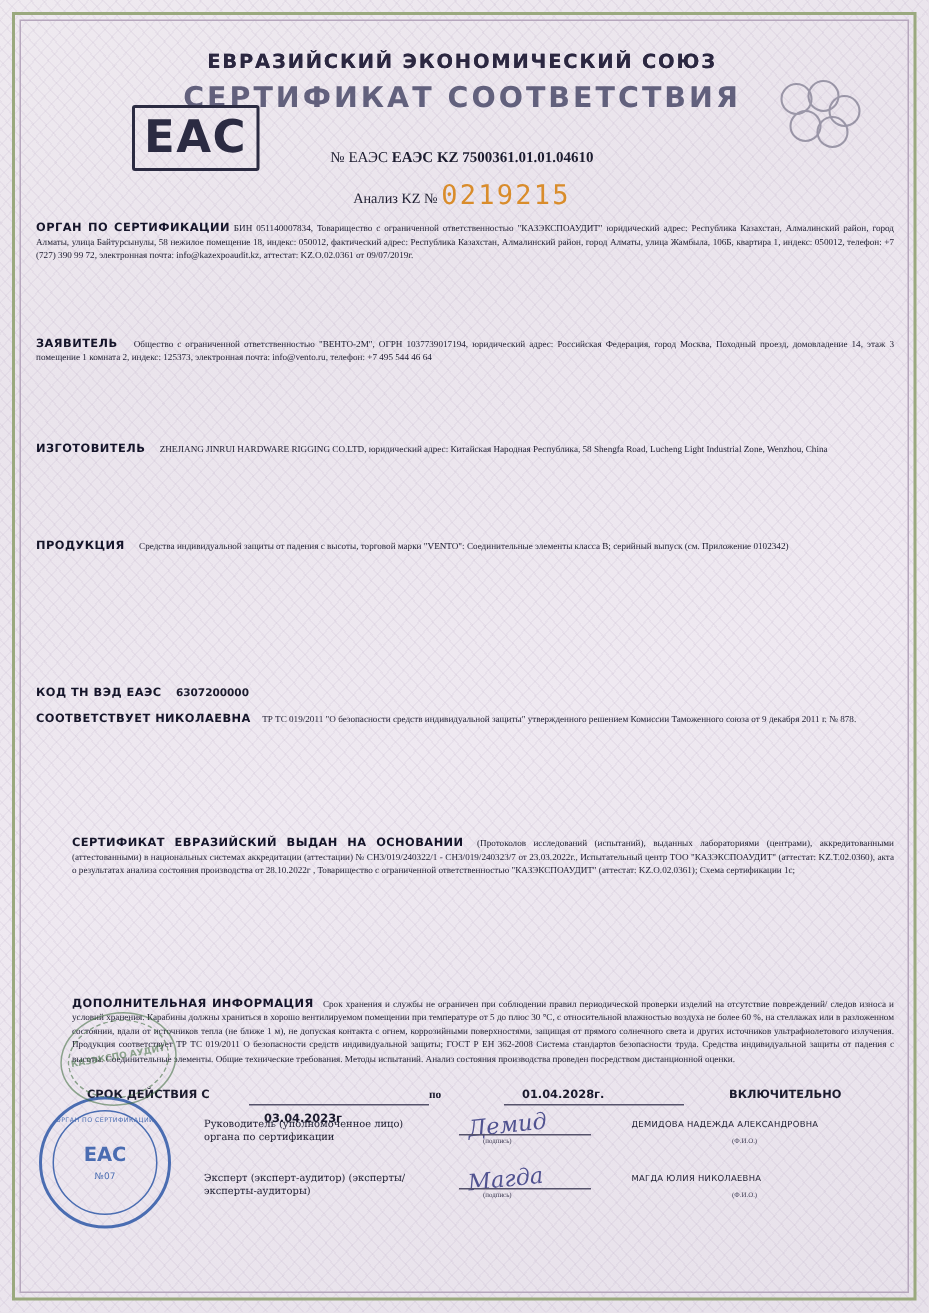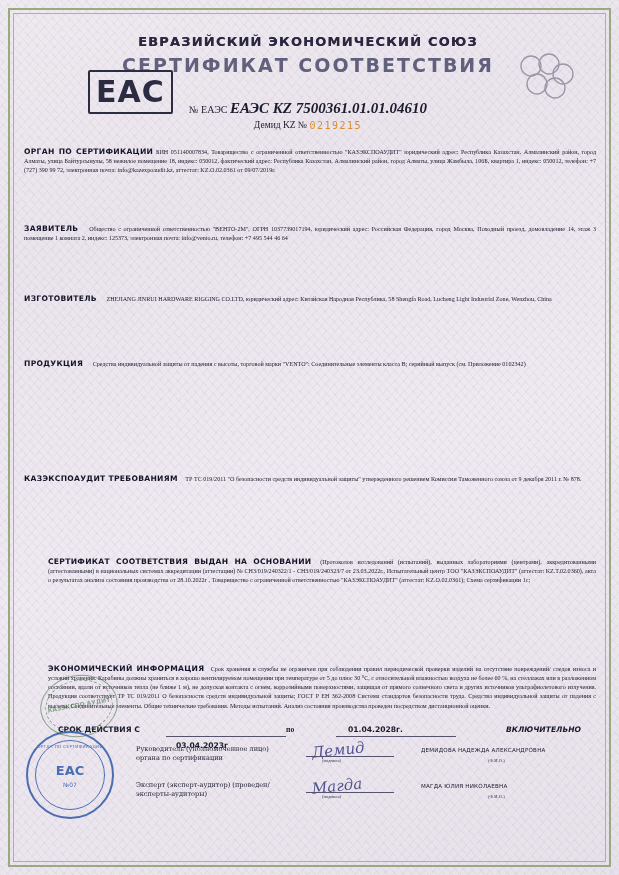--- a/index.html
+++ b/index.html
@@ -76,29 +76,29 @@
   }
   .logo-eaeu{
     position:absolute;right:24px;top:34px;
     width:62px;height:54px;
     opacity:.55;
   }
   .num-line{
     position:absolute;left:100px;top:82px;width:380px;
     text-align:center;font-size:10px;
   }
-  .num-line b{font-size:15px;font-style:italic;}
+  .num-line b{font-size:10px;}
   .ser-line{
     position:absolute;left:100px;top:102px;width:380px;
     text-align:center;font-size:9.5px;
   }
   .ser-num{
     color:#d98c2b;
     font-family:"DejaVu Sans Mono", monospace;
-    font-size:10px;
+    font-size:18px;
     letter-spacing:1.5px;
     vertical-align:-1px;
   }
 
   
   .block{position:absolute;font-size:6.2px;line-height:1.45;text-align:justify;}
   .lbl{
     font-family:"DejaVu Sans", sans-serif;
     font-weight:bold;
     font-size:7.6px;
@@ -207,21 +207,21 @@
         <circle cx="22" cy="32" r="10"></circle>
         <circle cx="40" cy="36" r="10"></circle>
       </g>
     </svg>
 
     <div class="num-line">
       <span>№ ЕАЭС</span>
       <b>ЕАЭС KZ 7500361.01.01.04610</b>
     </div>
     <div class="ser-line">
-      <span>Демид KZ №</span>
+      <span>Анализ KZ №</span>
       <span class="ser-num">0219215</span>
     </div>
 
     <div class="block" style="left:6px;top:128px;width:572px;">
       <span class="lbl">ОРГАН ПО СЕРТИФИКАЦИИ</span>
       <span class="txt">БИН 051140007834, Товарищество с ограниченной ответственностью "КАЗЭКСПОАУДИТ" юридический адрес: Республика Казахстан, Алмалинский район, город Алматы, улица Байтурсынулы, 58 нежилое помещение 18, индекс: 050012, фактический адрес: Республика Казахстан, Алмалинский район, город Алматы, улица Жамбыла, 106Б, квартира 1, индекс: 050012, телефон: +7 (727) 390 99 72, электронная почта: info@kazexpoaudit.kz, аттестат: KZ.O.02.0361 от 09/07/2019г.</span>
     </div>
 
     <div class="block" style="left:6px;top:205px;width:572px;">
       <span class="lbl">ЗАЯВИТЕЛЬ</span>
@@ -231,61 +231,65 @@
     <div class="block" style="left:6px;top:275px;width:572px;">
       <span class="lbl">ИЗГОТОВИТЕЛЬ</span>
       <span class="txt" style="padding-left:8px;">ZHEJIANG JINRUI HARDWARE RIGGING CO.LTD, юридический адрес: Китайская Народная Республика, 58 Shengfa Road, Lucheng Light Industrial Zone, Wenzhou, China</span>
     </div>
 
     <div class="block" style="left:6px;top:340px;width:572px;">
       <span class="lbl">ПРОДУКЦИЯ</span>
       <span class="txt" style="padding-left:8px;">Средства индивидуальной защиты от падения с высоты, торговой марки "VENTO": Соединительные элементы класса B; серийный выпуск (см. Приложение 0102342)</span>
     </div>
 
+    <div class="block" style="left:6px;top:438px;width:572px;">
+      <span class="lbl">КОД ТН ВЭД ЕАЭС</span>
+      <span class="mono-b" style="padding-left:8px;">6307200000</span>
+    </div>
 
     <div class="block" style="left:6px;top:455px;width:572px;">
-      <span class="lbl">КАЗЭКСПОАУДИТ ТРЕБОВАНИЯМ</span>
+      <span class="lbl">СООТВЕТСТВУЕТ НИКОЛАЕВНА</span>
       <span class="txt" style="padding-left:6px;">ТР ТС 019/2011 "О безопасности средств индивидуальной защиты" утвержденного решением Комиссии Таможенного союза от 9 декабря 2011 г. № 878.</span>
     </div>
 
     <div class="block" style="left:30px;top:538px;width:548px;">
-      <span class="lbl">СЕРТИФИКАТ СООТВЕТСТВИЯ ВЫДАН НА ОСНОВАНИИ</span>
+      <span class="lbl">СЕРТИФИКАТ ЕВРАЗИЙСКИЙ ВЫДАН НА ОСНОВАНИИ</span>
       <span class="txt" style="padding-left:4px;">(Протоколов исследований (испытаний), выданных лабораториями (центрами), аккредитованными (аттестованными) в национальных системах аккредитации (аттестации) № СН3/019/240322/1 - СН3/019/240323/7 от 23.03.2022г., Испытательный центр ТОО "КАЗЭКСПОАУДИТ" (аттестат: KZ.Т.02.0360), акта о результатах анализа состояния производства от 28.10.2022г , Товарищество с ограниченной ответственностью "КАЗЭКСПОАУДИТ" (аттестат: KZ.O.02.0361); Схема сертификации 1с;</span>
     </div>
 
     <div class="block" style="left:30px;top:645px;width:548px;">
-      <span class="lbl">ЭКОНОМИЧЕСКИЙ ИНФОРМАЦИЯ</span>
+      <span class="lbl">ДОПОЛНИТЕЛЬНАЯ ИНФОРМАЦИЯ</span>
       <span class="txt" style="padding-left:4px;">Срок хранения и службы не ограничен при соблюдении правил периодической проверки изделий на отсутствие повреждений/ следов износа и условий хранения. Карабины должны храниться в хорошо вентилируемом помещении при температуре от 5 до плюс 30 °С, с относительной влажностью воздуха не более 60 %, на стеллажах или в разложенном состоянии, вдали от источников тепла (не ближе 1 м), не допуская контакта с огнем, коррозийными поверхностями, защищая от прямого солнечного света и других источников ультрафиолетового излучения. Продукция соответствует ТР ТС 019/2011 О безопасности средств индивидуальной защиты; ГОСТ Р ЕН 362-2008 Система стандартов безопасности труда. Средства индивидуальной защиты от падения с высоты. Соединительные элементы. Общие технические требования. Методы испытаний. Анализ состояния производства проведен посредством дистанционной оценки.</span>
     </div>
 
     <div class="footer">
 
       <div class="dates-row">
         <span style="position:absolute;left:0;top:0;">СРОК ДЕЙСТВИЯ С</span>
         <span style="position:absolute;left:118px;top:16px;">03.04.2023г</span>
         <span style="position:absolute;left:228px;top:0;font-weight:bold;font-family:'Liberation Serif',serif;">по</span>
         <span style="position:absolute;left:290px;top:0;">01.04.2028г.</span>
-        <span style="position:absolute;left:448px;top:0;font-style:italic;">ВКЛЮЧИТЕЛЬНО</span>
+        <span style="position:absolute;left:428px;top:0;">ВКЛЮЧИТЕЛЬНО</span>
         <span style="position:absolute;left:108px;top:11px;width:120px;border-top:1px solid #55526b;"></span>
         <span style="position:absolute;left:278px;top:11px;width:120px;border-top:1px solid #55526b;"></span>
       </div>
 
       <div class="sig-block">
 
         <div class="sig-row">
           <div class="sig-role">Руководитель (уполномоченное лицо) органа по сертификации</div>
           <div class="scribble">Демид</div>
           <div class="sig-line"></div>
           <div class="sig-cap">(подпись)</div>
           <div class="sig-name">ДЕМИДОВА НАДЕЖДА АЛЕКСАНДРОВНА</div>
           <div class="sig-name-cap">(Ф.И.О.)</div>
         </div>
 
         <div class="sig-row" style="margin-top:6px;">
-          <div class="sig-role">Эксперт (эксперт-аудитор) (проведен/эксперты-аудиторы)</div>
+          <div class="sig-role">Эксперт (эксперт-аудитор) (эксперты/эксперты-аудиторы)</div>
           <div class="scribble">Магда</div>
           <div class="sig-line"></div>
           <div class="sig-cap">(подпись)</div>
           <div class="sig-name">МАГДА ЮЛИЯ НИКОЛАЕВНА</div>
           <div class="sig-name-cap">(Ф.И.О.)</div>
         </div>
 
       </div>
 
       <div class="stamp-blue">

